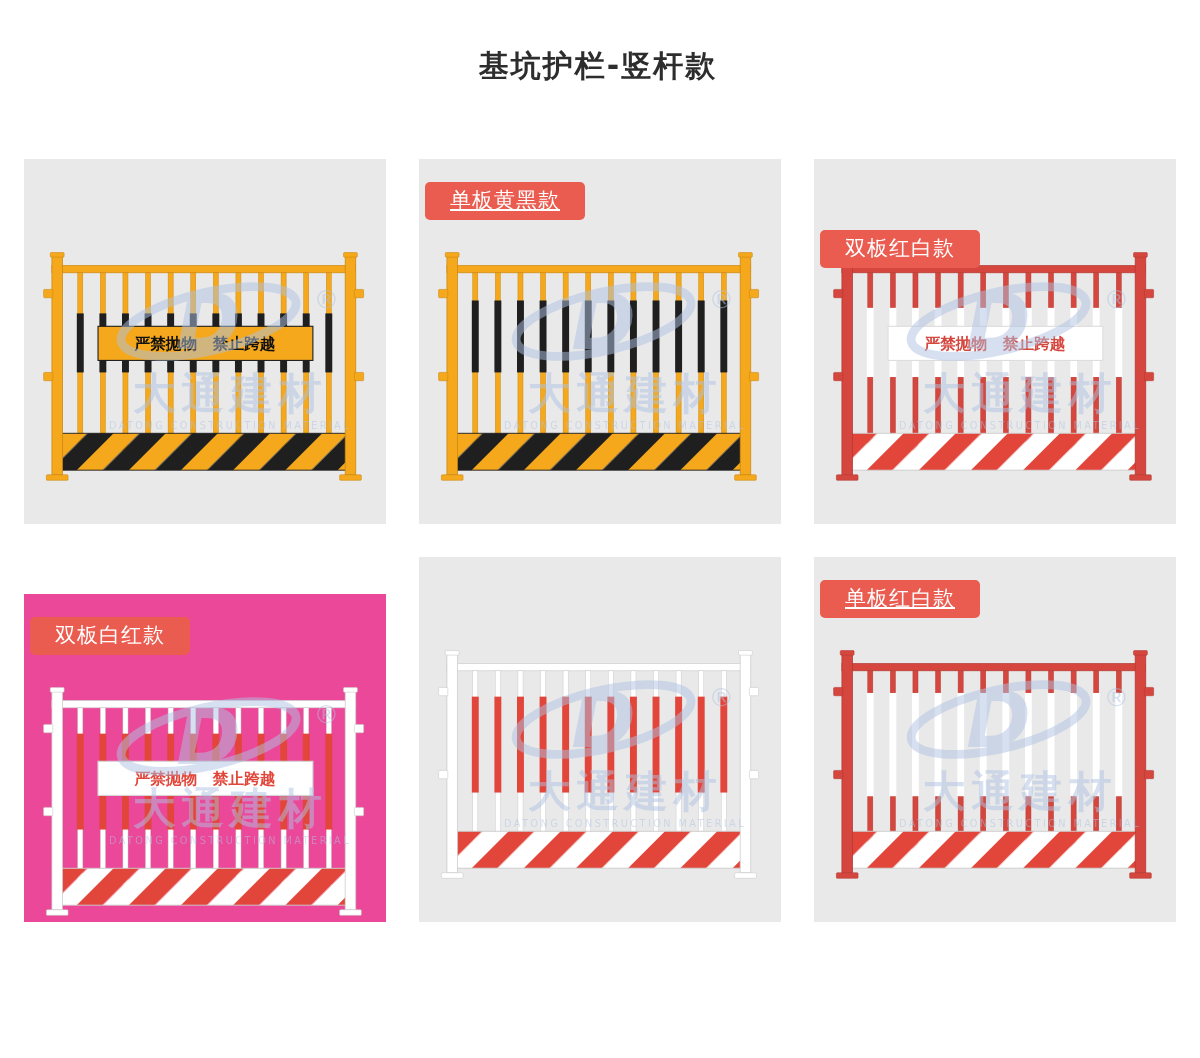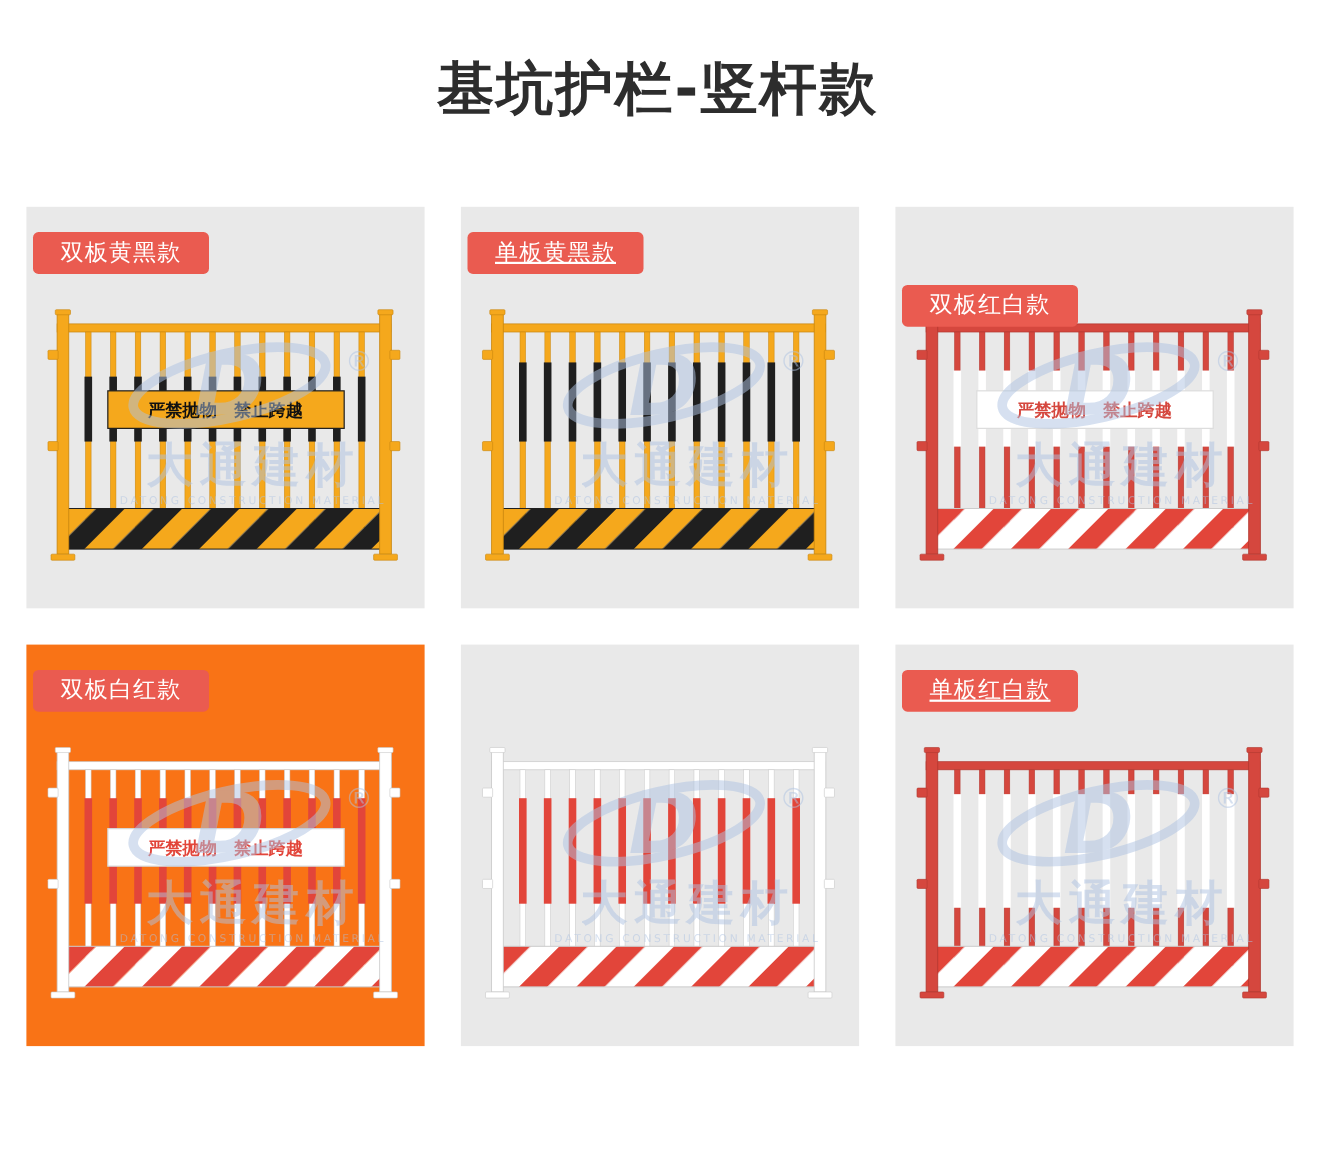--- a/index.html
+++ b/index.html
@@ -5,21 +5,21 @@
   * { box-sizing: border-box; }
   html, body { margin: 0; padding: 0; }
   body {
     width: 1200px; height: 1058px;
     background: #ffffff;
     font-family: "DejaVu Sans", "Liberation Sans", sans-serif;
     overflow: hidden;
   }
   .title {
     text-align: center;
-    font-size: 52px;
+    font-size: 30px;
     font-weight: 600;
     margin: 46px 4px 0 0;
     letter-spacing: 2px;
     color: #2d2d2d;
   }
   .grid {
     margin-top: 72px;
     display: grid;
     grid-template-columns: repeat(3, 362px);
     grid-auto-rows: 365px;
@@ -58,21 +58,20 @@
   .watermark svg { display: block; width: 100%; height: auto; }
   text { font-family: "DejaVu Sans", "Liberation Sans", sans-serif; }
 </style>
 </head>
 <body>
 
 <div class="page">
   <h1 class="title" style="color: rgb(45, 45, 45);">基坑护栏-竖杆款</h1>
   <div class="grid">
       <div class="card" style="background: rgb(233, 233, 233);">
-        <div class="badge" style="background: rgb(234, 91, 80); color: rgb(255, 255, 255);">双板黄黑款</div>
         <div class="fence-wrap">
           <svg viewBox="0 0 360 262">
             <defs>
               <pattern id="st0" width="40" height="40" patternUnits="userSpaceOnUse" patternTransform="rotate(45)">
                 <rect width="20" height="40" fill="#f5a81c"></rect>
                 <rect x="20" width="20" height="40" fill="#1f1f1f"></rect>
               </pattern>
             </defs>
             <rect x="14" y="20" width="329" height="8" fill="#f5a81c" stroke="#c8860f" stroke-width="0.7"></rect>
             <g>
@@ -257,21 +256,21 @@
         <div class="watermark">
           <svg viewBox="0 0 300 175">
             <ellipse cx="128" cy="52" rx="92" ry="30" fill="none" stroke="#aec3e2" stroke-width="9" transform="rotate(-13 128 52)"></ellipse>
             <text x="128" y="80" text-anchor="middle" font-size="80" font-weight="bold" font-style="italic" fill="#aec3e2">D</text>
             <text x="236" y="38" font-size="26" fill="#aec3e2">®</text>
             <text x="150" y="141" text-anchor="middle" font-size="44" font-weight="bold" letter-spacing="6" fill="#aec3e2">大通建材</text>
             <text x="150" y="163" text-anchor="middle" font-size="10" letter-spacing="2.5" fill="#aec3e2">DATONG CONSTRUCTION MATERIAL</text>
           </svg>
         </div>
       </div>
-      <div class="card" style="background: #f97316;">
+      <div class="card" style="background: #ec4899; margin-top: 37px;">
         <div class="badge" style="background: rgb(234, 91, 80); color: rgb(255, 255, 255);">双板白红款</div>
         <div class="fence-wrap">
           <svg viewBox="0 0 360 262">
             <defs>
               <pattern id="st3" width="40" height="40" patternUnits="userSpaceOnUse" patternTransform="rotate(45)">
                 <rect width="20" height="40" fill="#e2453a"></rect>
                 <rect x="20" width="20" height="40" fill="#ffffff"></rect>
               </pattern>
             </defs>
             <rect x="14" y="20" width="329" height="8" fill="#ffffff" stroke="#c9c9c9" stroke-width="0.7"></rect>

